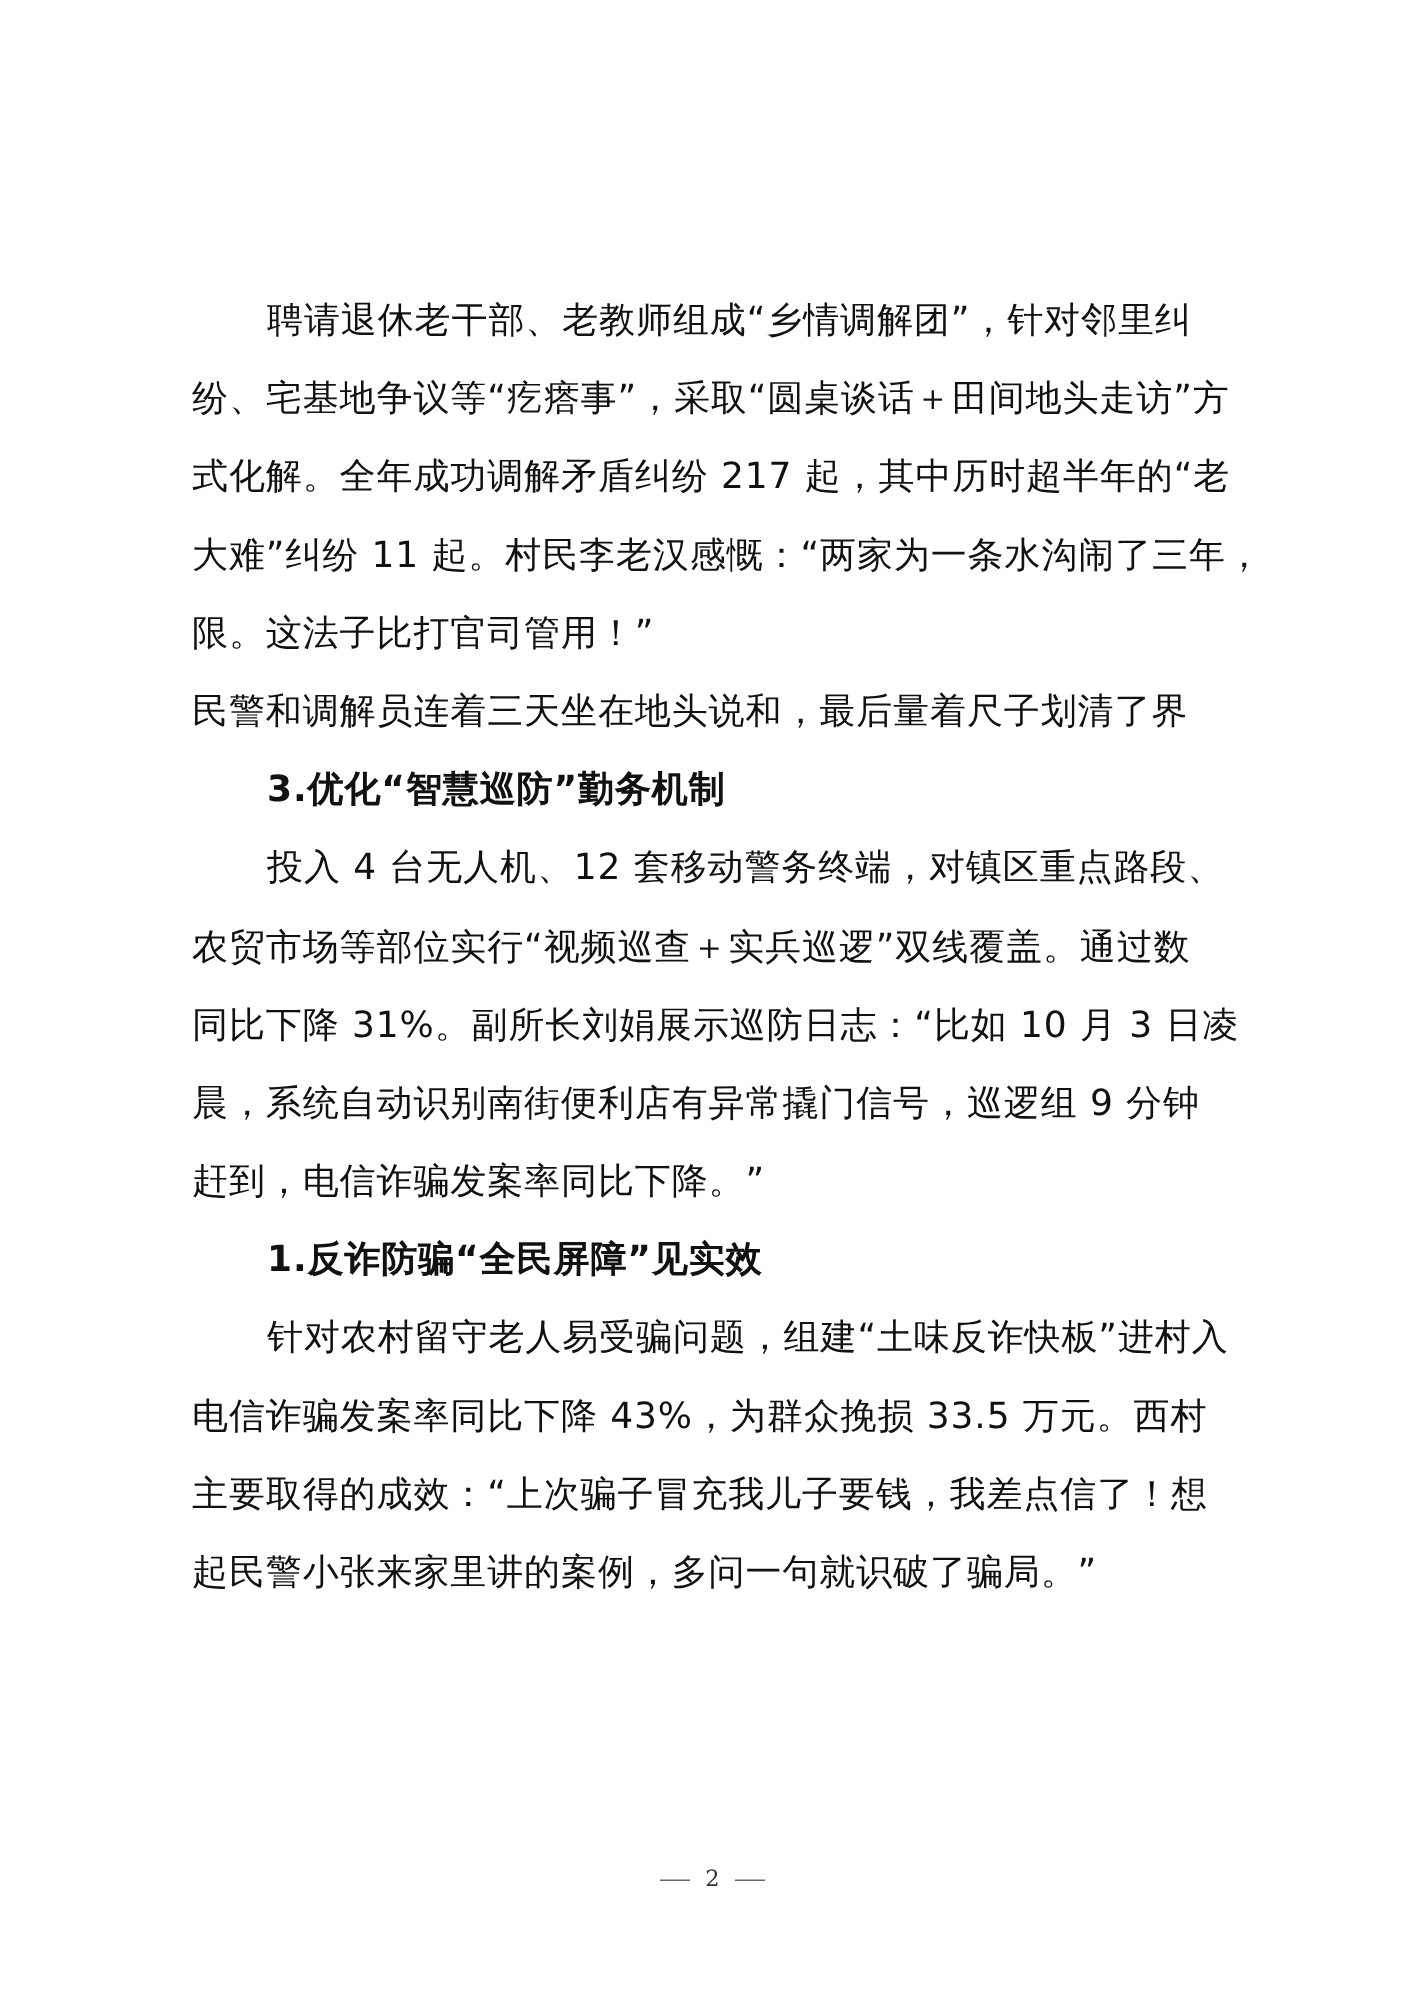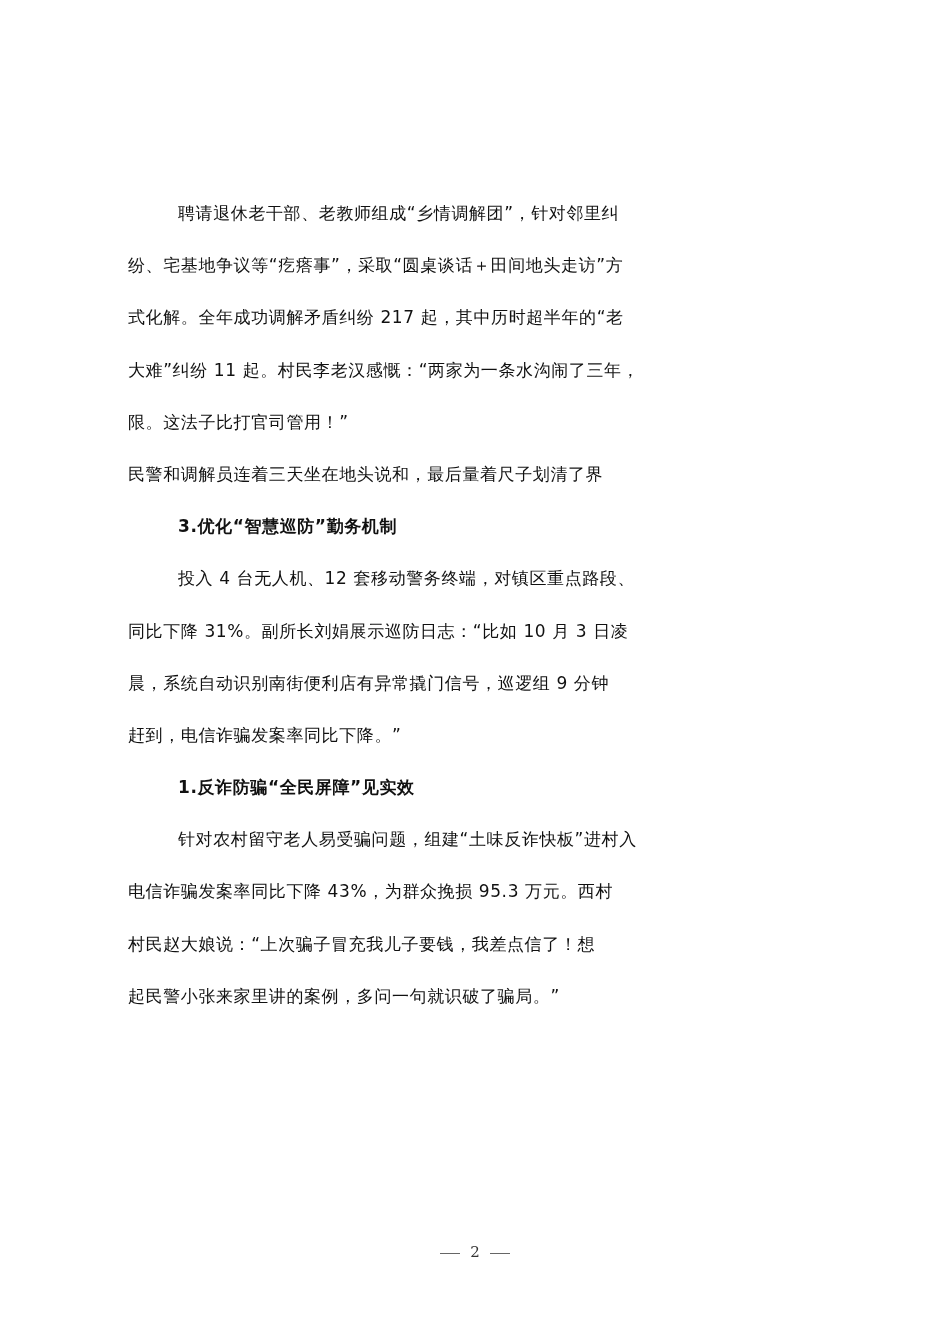--- a/index.html
+++ b/index.html
@@ -25,21 +25,21 @@
   }
   .content {
     position: absolute;
     left: 128px;
     top: 187px;
     width: 696px;
   }
   .line {
     height: 52.2px;
     line-height: 52.2px;
-    font-size: 17px;
+    font-size: 24px;
     white-space: nowrap;
     letter-spacing: 0.6px;
   }
   .indent {
     padding-left: 50px;
   }
   .bold {
     font-weight: bold;
   }
   .page-number {
@@ -67,25 +67,26 @@
 <div class="page">
   <div class="content" id="content">
       <div class="line indent">聘请退休老干部、老教师组成“乡情调解团”，针对邻里纠</div>
       <div class="line">纷、宅基地争议等“疙瘩事”，采取“圆桌谈话＋田间地头走访”方</div>
       <div class="line">式化解。全年成功调解矛盾纠纷 217 起，其中历时超半年的“老</div>
       <div class="line">大难”纠纷 11 起。村民李老汉感慨：“两家为一条水沟闹了三年，</div>
       <div class="line">限。这法子比打官司管用！”</div>
       <div class="line">民警和调解员连着三天坐在地头说和，最后量着尺子划清了界</div>
       <div class="line indent bold">3.优化“智慧巡防”勤务机制</div>
       <div class="line indent">投入 4 台无人机、12 套移动警务终端，对镇区重点路段、</div>
+      <div class="line">农贸市场等部位实行“视频巡查＋实兵巡逻”双线覆盖。通过数</div>
       <div class="line">同比下降 31%。副所长刘娟展示巡防日志：“比如 10 月 3 日凌</div>
       <div class="line">晨，系统自动识别南街便利店有异常撬门信号，巡逻组 9 分钟</div>
       <div class="line">赶到，电信诈骗发案率同比下降。”</div>
       <div class="line indent bold">1.反诈防骗“全民屏障”见实效</div>
       <div class="line indent">针对农村留守老人易受骗问题，组建“土味反诈快板”进村入</div>
-      <div class="line">电信诈骗发案率同比下降 43%，为群众挽损 95.3 万元。西村</div>
-      <div class="line">村民赵大娘说：“上次骗子冒充我儿子要钱，我差点信了！想</div>
+      <div class="line">电信诈骗发案率同比下降 43%，为群众挽损 33.5 万元。西村</div>
+      <div class="line">主要取得的成效：“上次骗子冒充我儿子要钱，我差点信了！想</div>
       <div class="line">起民警小张来家里讲的案例，多问一句就识破了骗局。”</div>
     </div>
   <div class="page-number">
     <span class="dash"></span><span>2</span><span class="dash"></span>
   </div>
 </div>
 
 </body></html>

